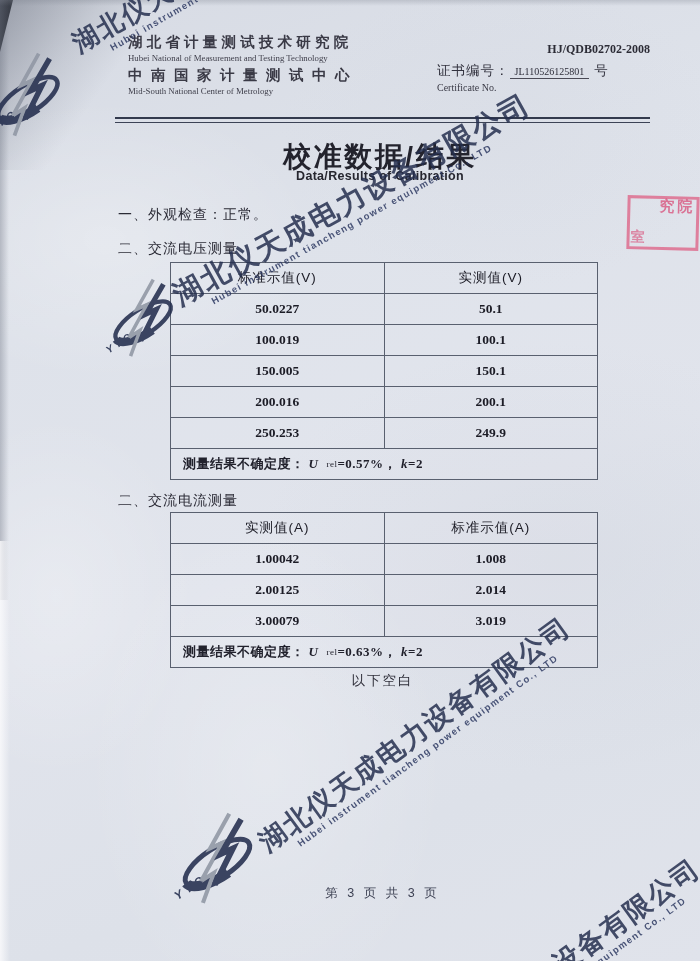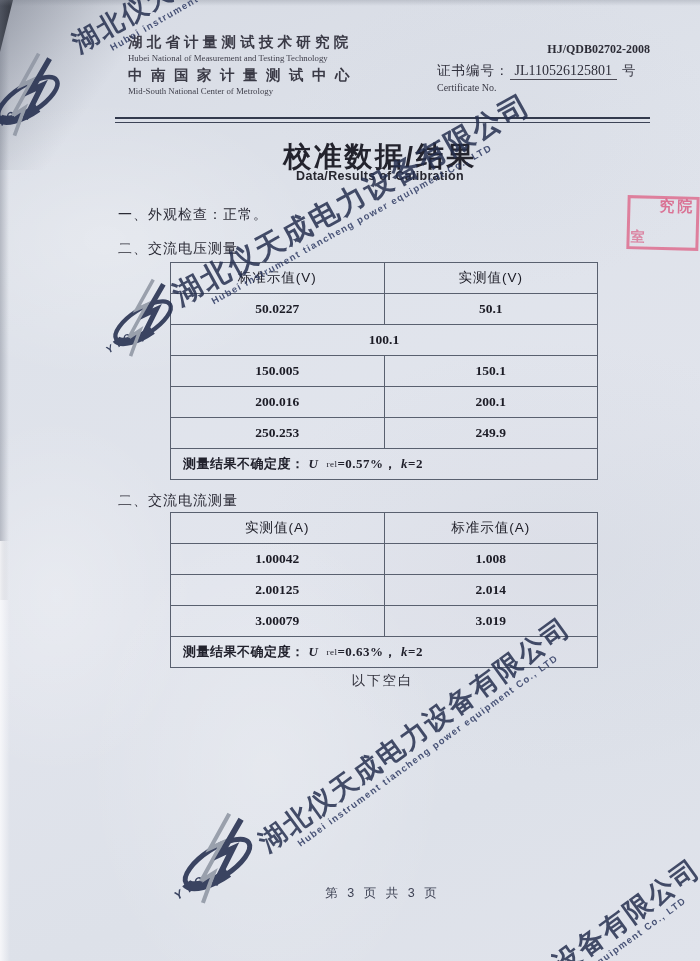--- a/index.html
+++ b/index.html
@@ -52,21 +52,21 @@
   .inst-block{position:absolute;left:128px;top:33px;z-index:2;color:#383844;}
   .inst-cn{font-size:14.5px;font-weight:bold;letter-spacing:4.2px;color:#3a3a46;}
   .inst-en{font-size:8.8px;margin-top:1px;color:#3e3e4a;}
   .center-cn{font-size:14.5px;font-weight:bold;letter-spacing:8.5px;margin-top:3px;color:#3a3a46;}
   .center-en{font-size:8.8px;margin-top:1px;color:#3e3e4a;}
   .doc-code{position:absolute;left:430px;top:42px;width:220px;text-align:right;z-index:2;
     font-weight:bold;font-size:12px;color:#2c2c36;}
   .cert-block{position:absolute;left:437px;top:62px;z-index:2;color:#33333f;}
   .cert-line{font-size:13.5px;}
   .cert-label{letter-spacing:1px;}
-  .cert-number{font-size:14px;padding:0 5px 1px 5px;border-bottom:1.5px solid #4a4a55;color:#2e2e3a;}
+  .cert-number{font-size:10px;padding:0 5px 1px 5px;border-bottom:1.5px solid #4a4a55;color:#2e2e3a;}
   .cert-suffix{margin-left:5px;}
   .cert-en{font-size:10px;margin-top:2px;color:#3a3a46;}
   .header-rule{position:absolute;left:115px;top:117px;width:535px;height:3px;z-index:2;
     border-top:2px solid #333a4d;border-bottom:1px solid #3c4356;}
 
   
   .doc-title{position:absolute;left:60px;top:138px;width:640px;text-align:center;z-index:2;
     font-size:28px;font-weight:bold;letter-spacing:2.5px;color:#23232d;}
   .doc-subtitle{position:absolute;left:60px;top:169px;width:640px;text-align:center;z-index:2;
     font-size:12.5px;font-weight:bold;letter-spacing:.3px;color:#26262f;}
@@ -198,20 +198,21 @@
   <div class="cal-table tbl-v">
     <div class="t-row t-head">
       <div class="t-cell">标准示值(V)</div>
       <div class="t-cell">实测值(V)</div>
     </div>
     <div class="t-row">
       <div class="t-cell num">50.0227</div>
       <div class="t-cell num">50.1</div>
     </div>
     <div class="t-row">
+      <div class="t-cell num">100.019</div>
       <div class="t-cell num">100.1</div>
     </div>
     <div class="t-row">
       <div class="t-cell num">150.005</div>
       <div class="t-cell num">150.1</div>
     </div>
     <div class="t-row">
       <div class="t-cell num">200.016</div>
       <div class="t-cell num">200.1</div>
     </div>

